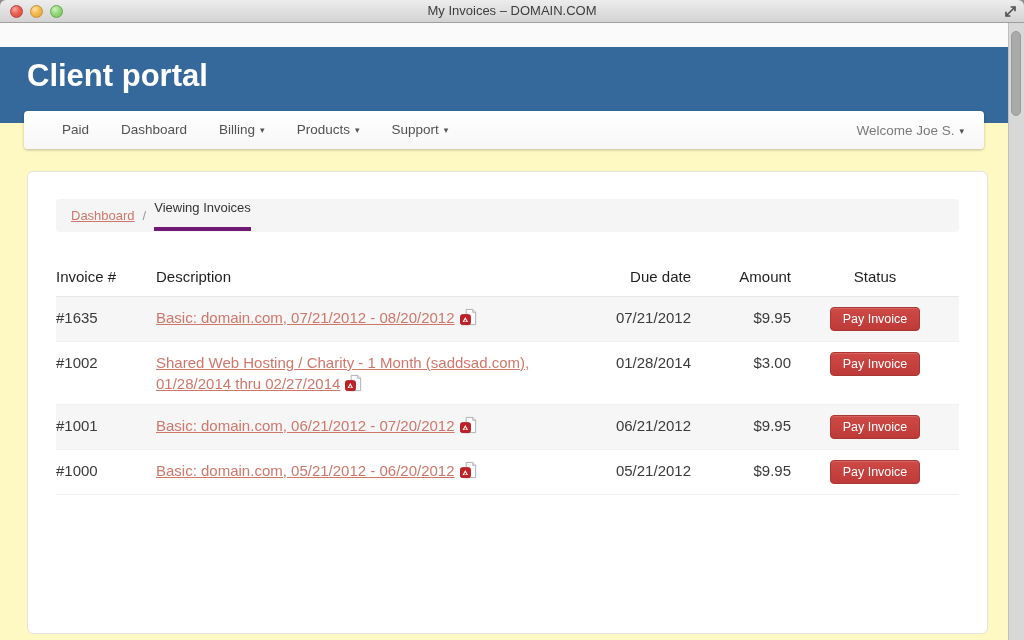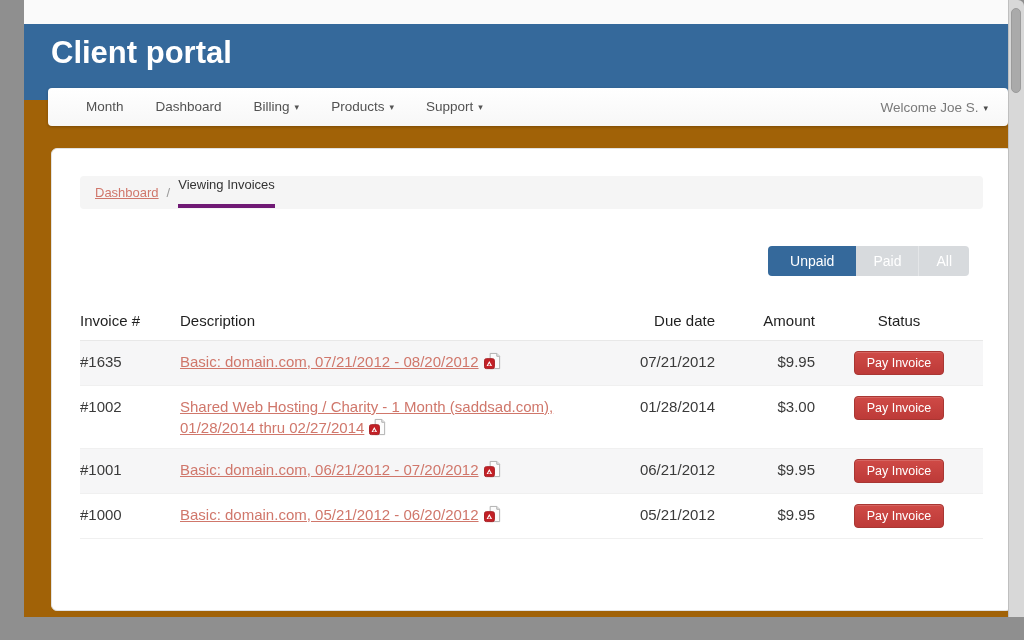--- a/index.html
+++ b/index.html
@@ -17,21 +17,21 @@
               text-align:center; line-height:22px; font-size:13px; color:#3d3d3d; }
   .lights { position:absolute; left:10px; top:5px; display:flex; gap:7px; }
   .light { width:13px; height:13px; border-radius:50%; }
   .light.red    { background:radial-gradient(circle at 35% 30%, #f6a9a2, #e96054 45%, #d44a3c); border:1px solid #b8423a; }
   .light.yellow { background:radial-gradient(circle at 35% 30%, #fbe0ac, #f5b94e 45%, #e0a134); border:1px solid #c6922f; }
   .light.green  { background:radial-gradient(circle at 35% 30%, #d3efc4, #97d87a 45%, #72c158); border:1px solid #63a94c; }
   .resize-glyph { position:absolute; right:6px; top:4px; width:15px; height:15px; }
 
   
   .content-row { display:flex; height:617px; }
-  .page { flex:1; position:relative; background:#a16207; overflow:hidden;margin-left:24px; }
+  .page { flex:1; position:relative; background:#fef9c3; overflow:hidden; }
   .scrollbar { width:16px; background:#d8d8d8; border-left:1px solid #bfbfbf; position:relative; }
   .scroll-thumb { position:absolute; left:2px; top:8px; width:10px; height:85px;
                   border-radius:5px; background:#aaaaaa; border:1px solid #9b9b9b; }
 
   .strip-white { height:24px; background:#fafafa; }
   .blue-band { height:76px; background:#35699b; }
   .brand { margin:0; padding:12px 0 0 27px; font-size:31px; line-height:34px;
            font-weight:bold; color:#ffffff; letter-spacing:0; }
 
   
@@ -80,54 +80,60 @@
   .pay-btn { background:linear-gradient(#cf4a46,#bd3a38); border:1px solid #a93733;
              border-radius:4px; color:#fff; font-size:12.5px; padding:4px 12px;
              font-family:inherit; cursor:pointer;
              box-shadow:inset 0 1px 0 rgba(255,255,255,0.15); }
 </style>
 </head>
 <body>
 
 <div class="window">
 
+  <div class="titlebar">
+    <div class="lights">
+      <span class="light red"></span>
+      <span class="light yellow"></span>
+      <span class="light green"></span>
+    </div>
+    <div class="titlebar-title">My Invoices – DOMAIN.COM</div>
+    <svg class="resize-glyph" viewBox="0 0 16 16">
+      <path d="M4 12 L12 4" stroke="#4c4c4c" stroke-width="1.7" fill="none"></path>
+      <path d="M8.2 3.2 H12.8 V7.8" stroke="#4c4c4c" stroke-width="1.7" fill="none"></path>
+      <path d="M7.8 12.8 H3.2 V8.2" stroke="#4c4c4c" stroke-width="1.7" fill="none"></path>
+    </svg>
+  </div>
 
   <div class="content-row">
     <div class="page">
 
       <div class="strip-white"></div>
       <div class="blue-band">
         <h1 class="brand">Client portal</h1>
       </div>
 
       <div class="navbar">
-        <span class="nav-item"><span>Month</span></span>
+        <span class="nav-item"><span>Paid</span></span>
         <span class="nav-item"><span>Dashboard</span></span>
         <span class="nav-item"><span>Billing</span><span class="caret">▾</span></span>
         <span class="nav-item"><span>Products</span><span class="caret">▾</span></span>
         <span class="nav-item"><span>Support</span><span class="caret">▾</span></span>
         <span class="welcome"><span>Welcome Joe S.</span><span class="caret">▾</span></span>
       </div>
 
       <div class="card">
         <div class="card-pad">
 
           <div class="breadcrumb">
             <span class="crumb-link">Dashboard</span>
             <span class="crumb-sep">/</span>
             <span class="crumb-current">Viewing Invoices</span>
           </div>
 
-          <div class="filters">
-            <div class="btn-group">
-              <button class="fbtn active">Unpaid</button>
-              <button class="fbtn">Paid</button>
-              <button class="fbtn sep">All</button>
-            </div>
-          </div>
 
           <table>
             <colgroup>
                 <col style="width:100px">
                 <col style="width:420px">
                 <col style="width:115px">
                 <col style="width:100px">
                 <col>
               </colgroup>
             <thead>

